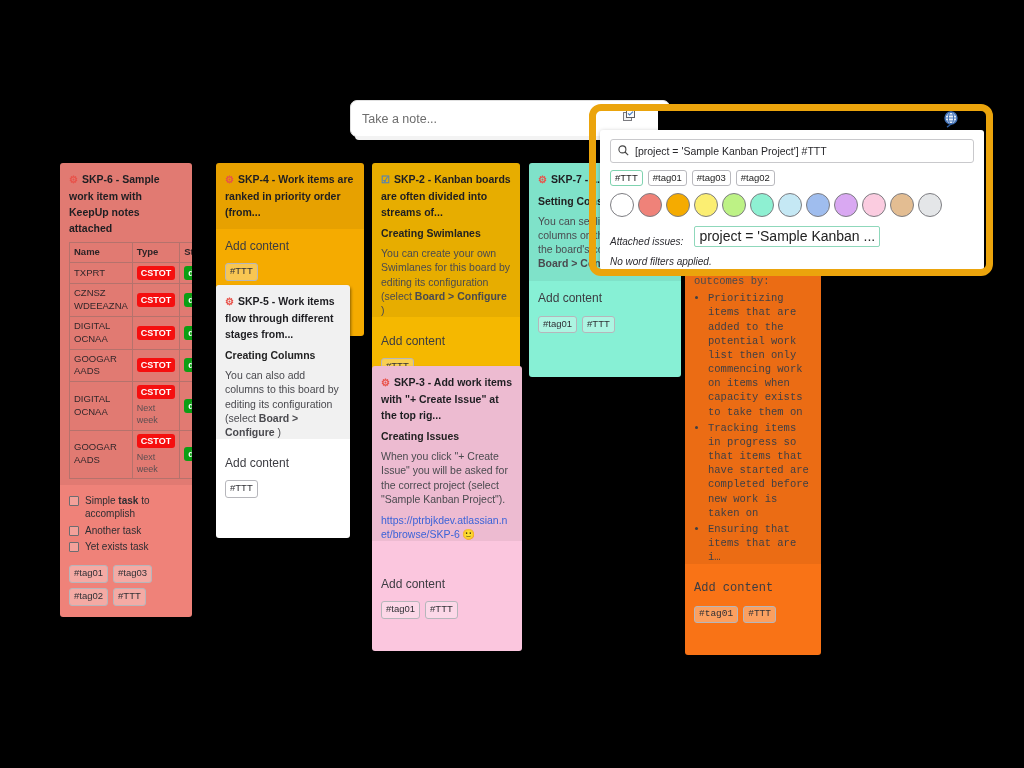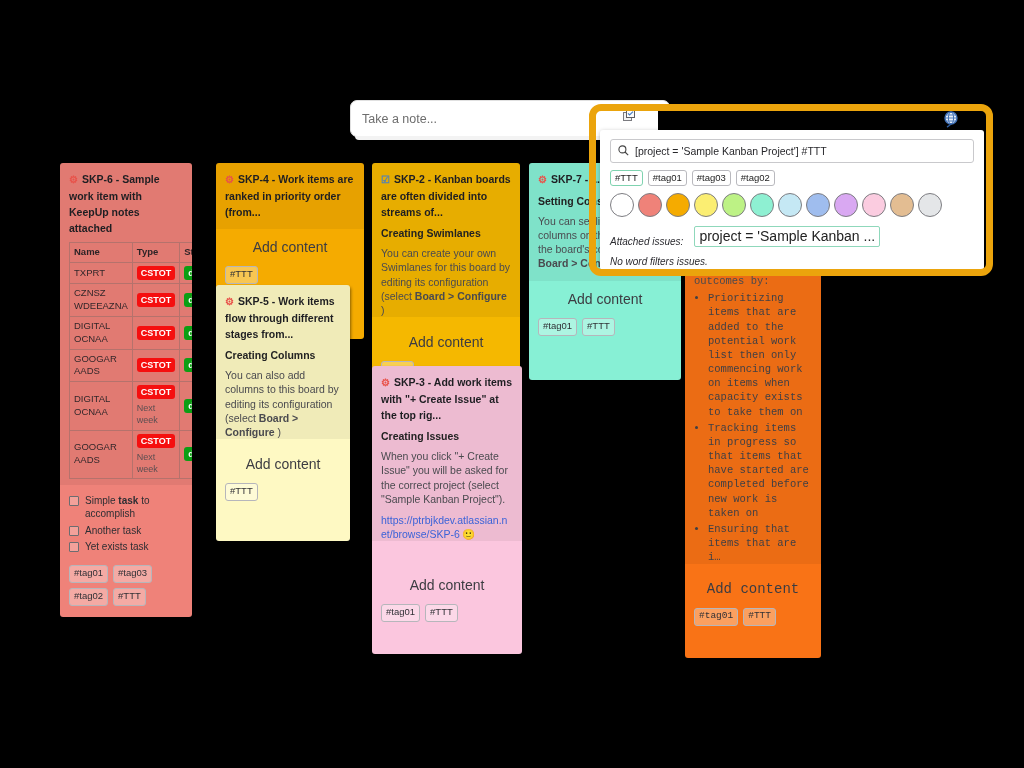--- a/index.html
+++ b/index.html
@@ -35,21 +35,21 @@
   .note .title{
     font-weight:bold;font-size:10.5px;line-height:1.55;
     color:#1e1e22;margin:0 0 6px 0;
   }
   .note .title .ico{margin-right:4px;font-size:10px;}
   .note h4{font-weight:bold;font-size:10.5px;margin:0 0 6px 0;color:#222;}
   .note p{margin:0 0 7px 0;color:#4a4a4f;}
   .note .lower{
     padding:9px 9px 11px 9px;
   }
-  .note .addcontent{color:#3c3c42;font-size:14px;margin-bottom:9px;text-align:center;}
+  .note .addcontent{color:#3c3c42;font-size:12px;margin-bottom:9px;}
   .tags{display:flex;flex-wrap:wrap;gap:5px;}
   .tag{
     border:1px solid #b6b6bb;border-radius:3px;background:rgba(255,255,255,.32);
     font-size:9.5px;padding:1px 4px 2px 4px;color:#303035;white-space:nowrap;
   }
   a.link{color:#3b63d8;text-decoration:none;word-break:break-all;}
 
   
   .shade{background:rgba(0,0,0,.055);}
 
@@ -216,21 +216,21 @@
       </div>
     </div>
     <div class="lower" style="padding-bottom:55px;">
       <div class="addcontent">Add content</div>
       <div class="tags" id="tags-4">
           <span class="tag">#TTT</span>
         </div>
     </div>
   </div>
 
-  <div class="note" id="n5" style="left:216px;top:285px;width:134px;background:#fef9c3;">
+  <div class="note" id="n5" style="left:216px;top:285px;width:134px;background:#ffffff;">
     <div class="body shade">
       <div class="title">
         <span class="ico" style="color:#e8524a;">⚙</span><span>SKP-5 - Work items flow through different stages from...</span>
       </div>
       <h4>Creating Columns</h4>
       <p><span>You can also add columns to this board by editing its configuration (select </span><b>Board &gt; Configure</b><span> )</span></p>
     </div>
     <div class="lower" style="padding-bottom:40px;">
       <div class="addcontent">Add content</div>
       <div class="tags" id="tags-5">
@@ -367,17 +367,17 @@
         <span class="sw" style="background: rgb(251, 204, 224);"></span>
         <span class="sw" style="background: rgb(227, 189, 146);"></span>
         <span class="sw" style="background: rgb(228, 230, 232);"></span>
       </div>
 
     <div class="attached">
       <span>Attached issues:</span>
       <span class="att-val">project = 'Sample Kanban ...</span>
     </div>
 
-    <div class="nofilters">No word filters issues.</div>
+    <div class="nofilters">No word filters applied.</div>
   </div>
 
   <div class="popup-frame"></div>
 </div>
 
 </body></html>

